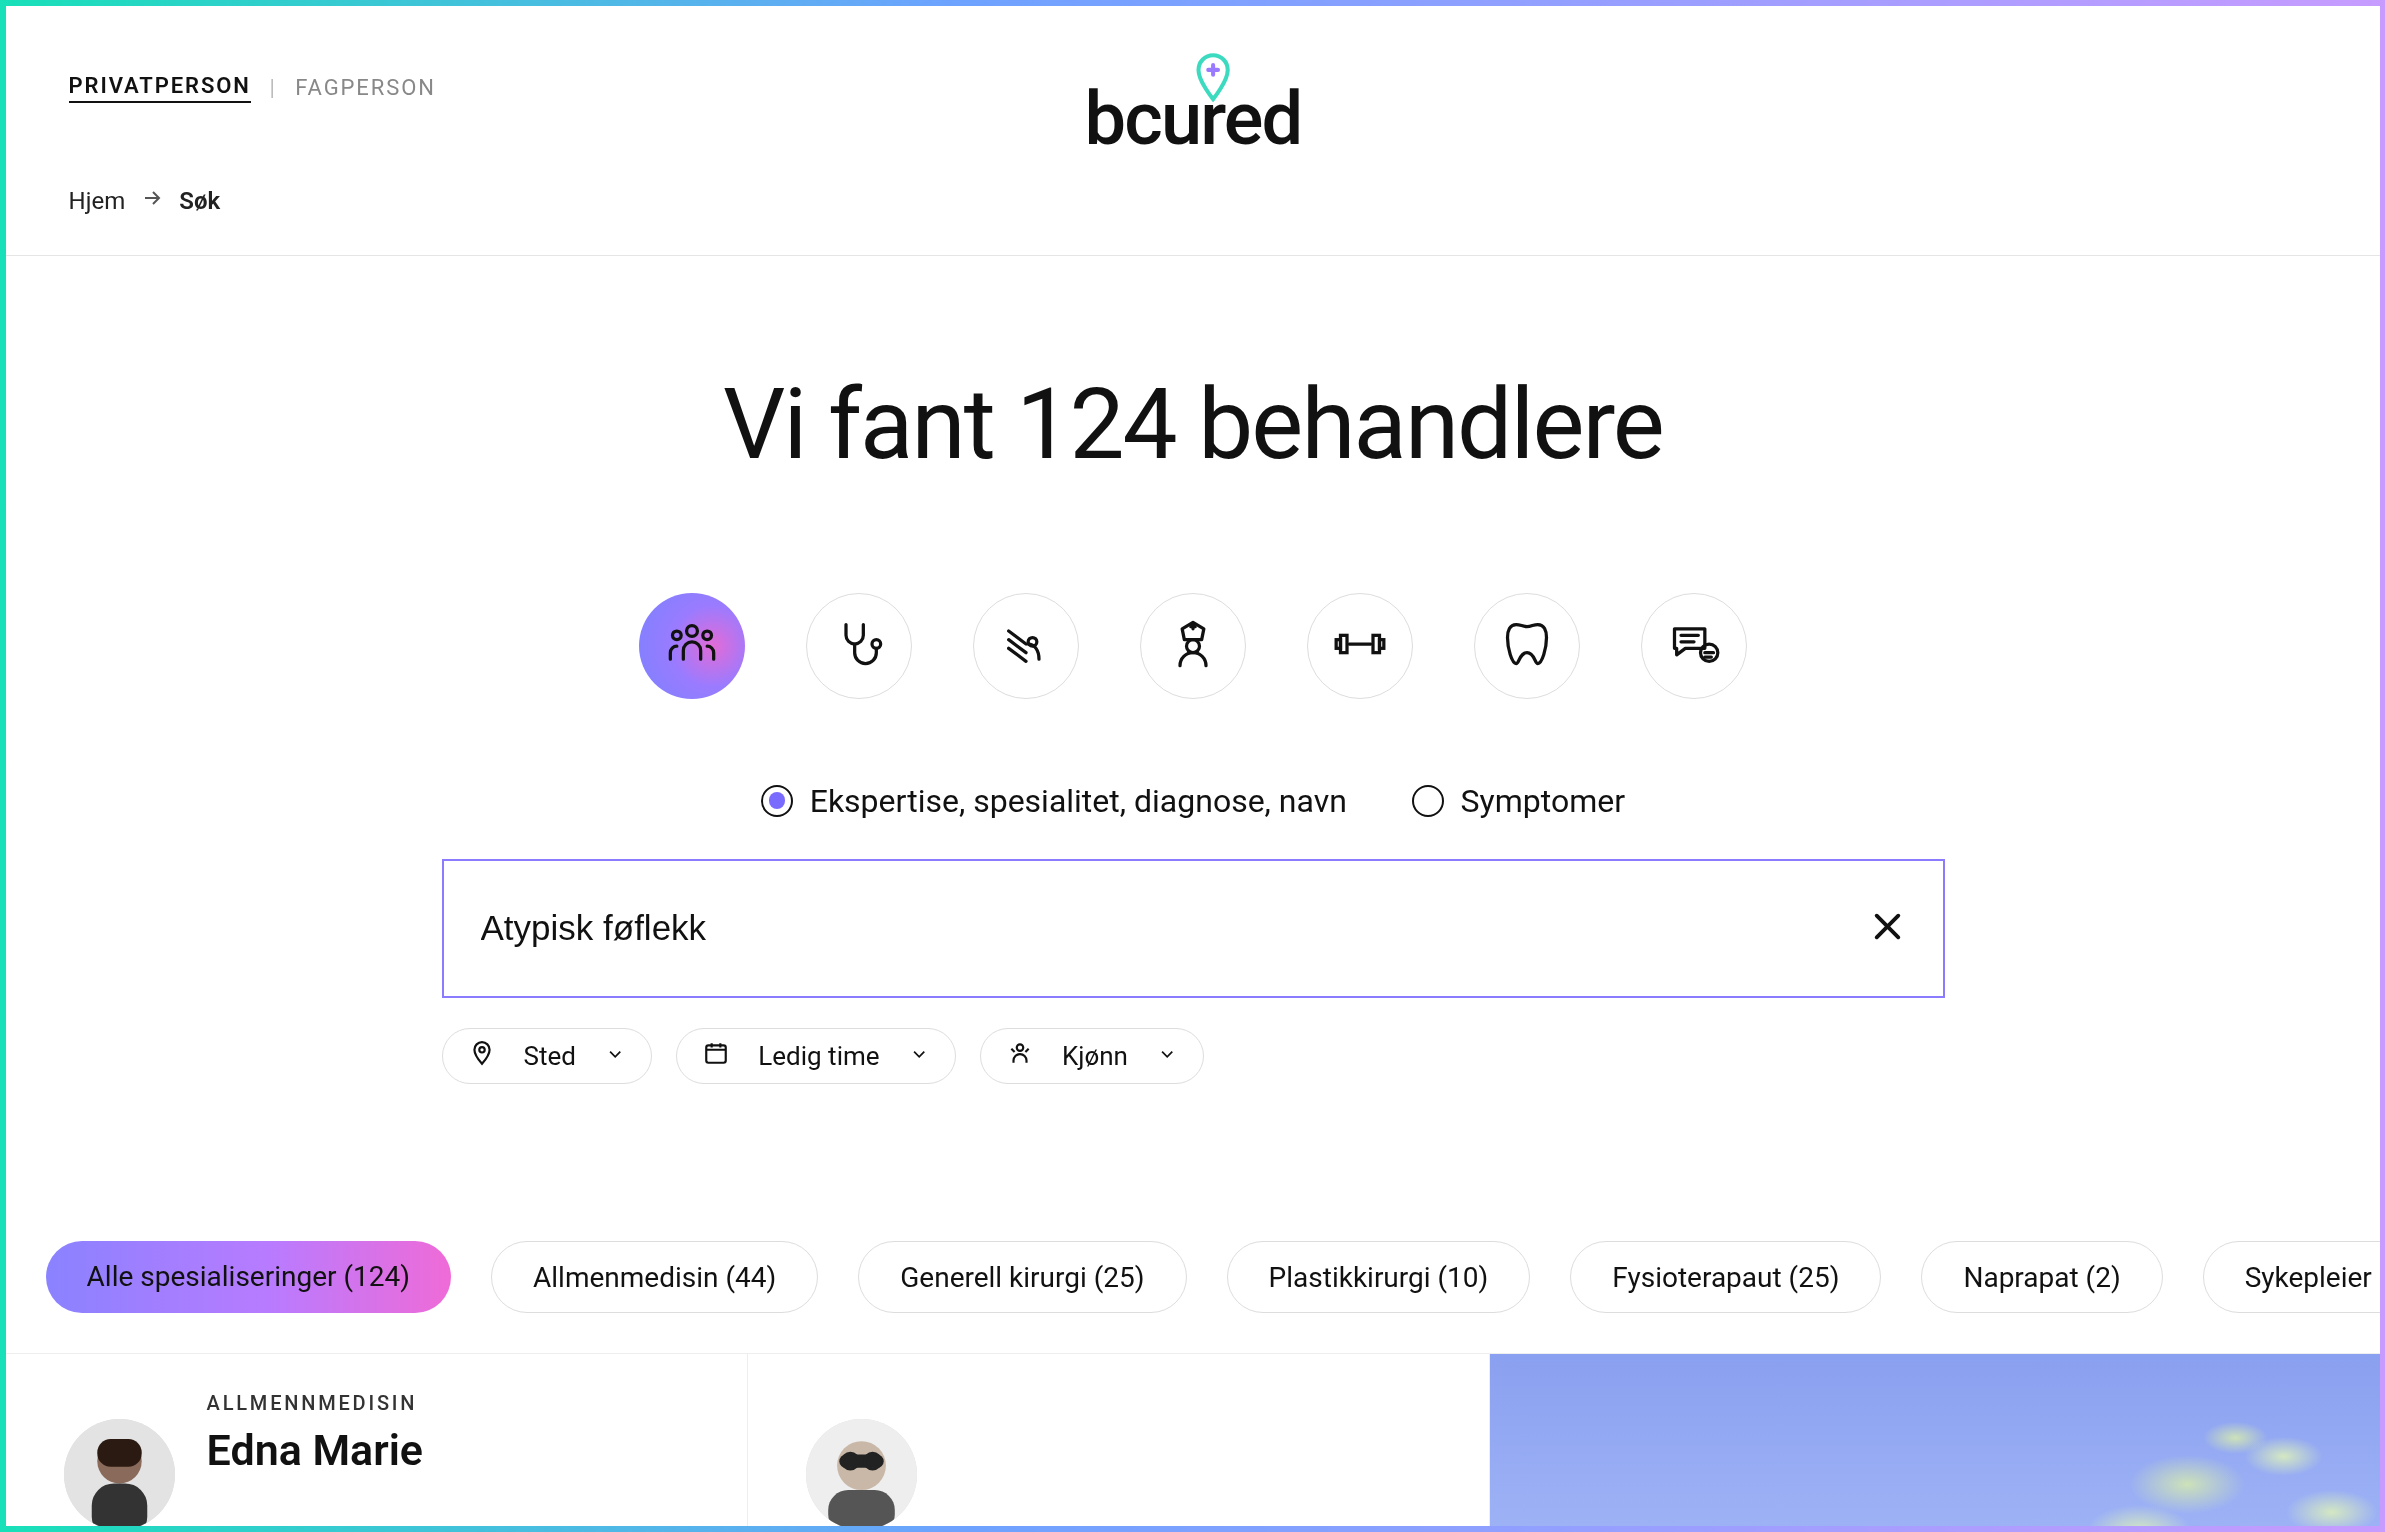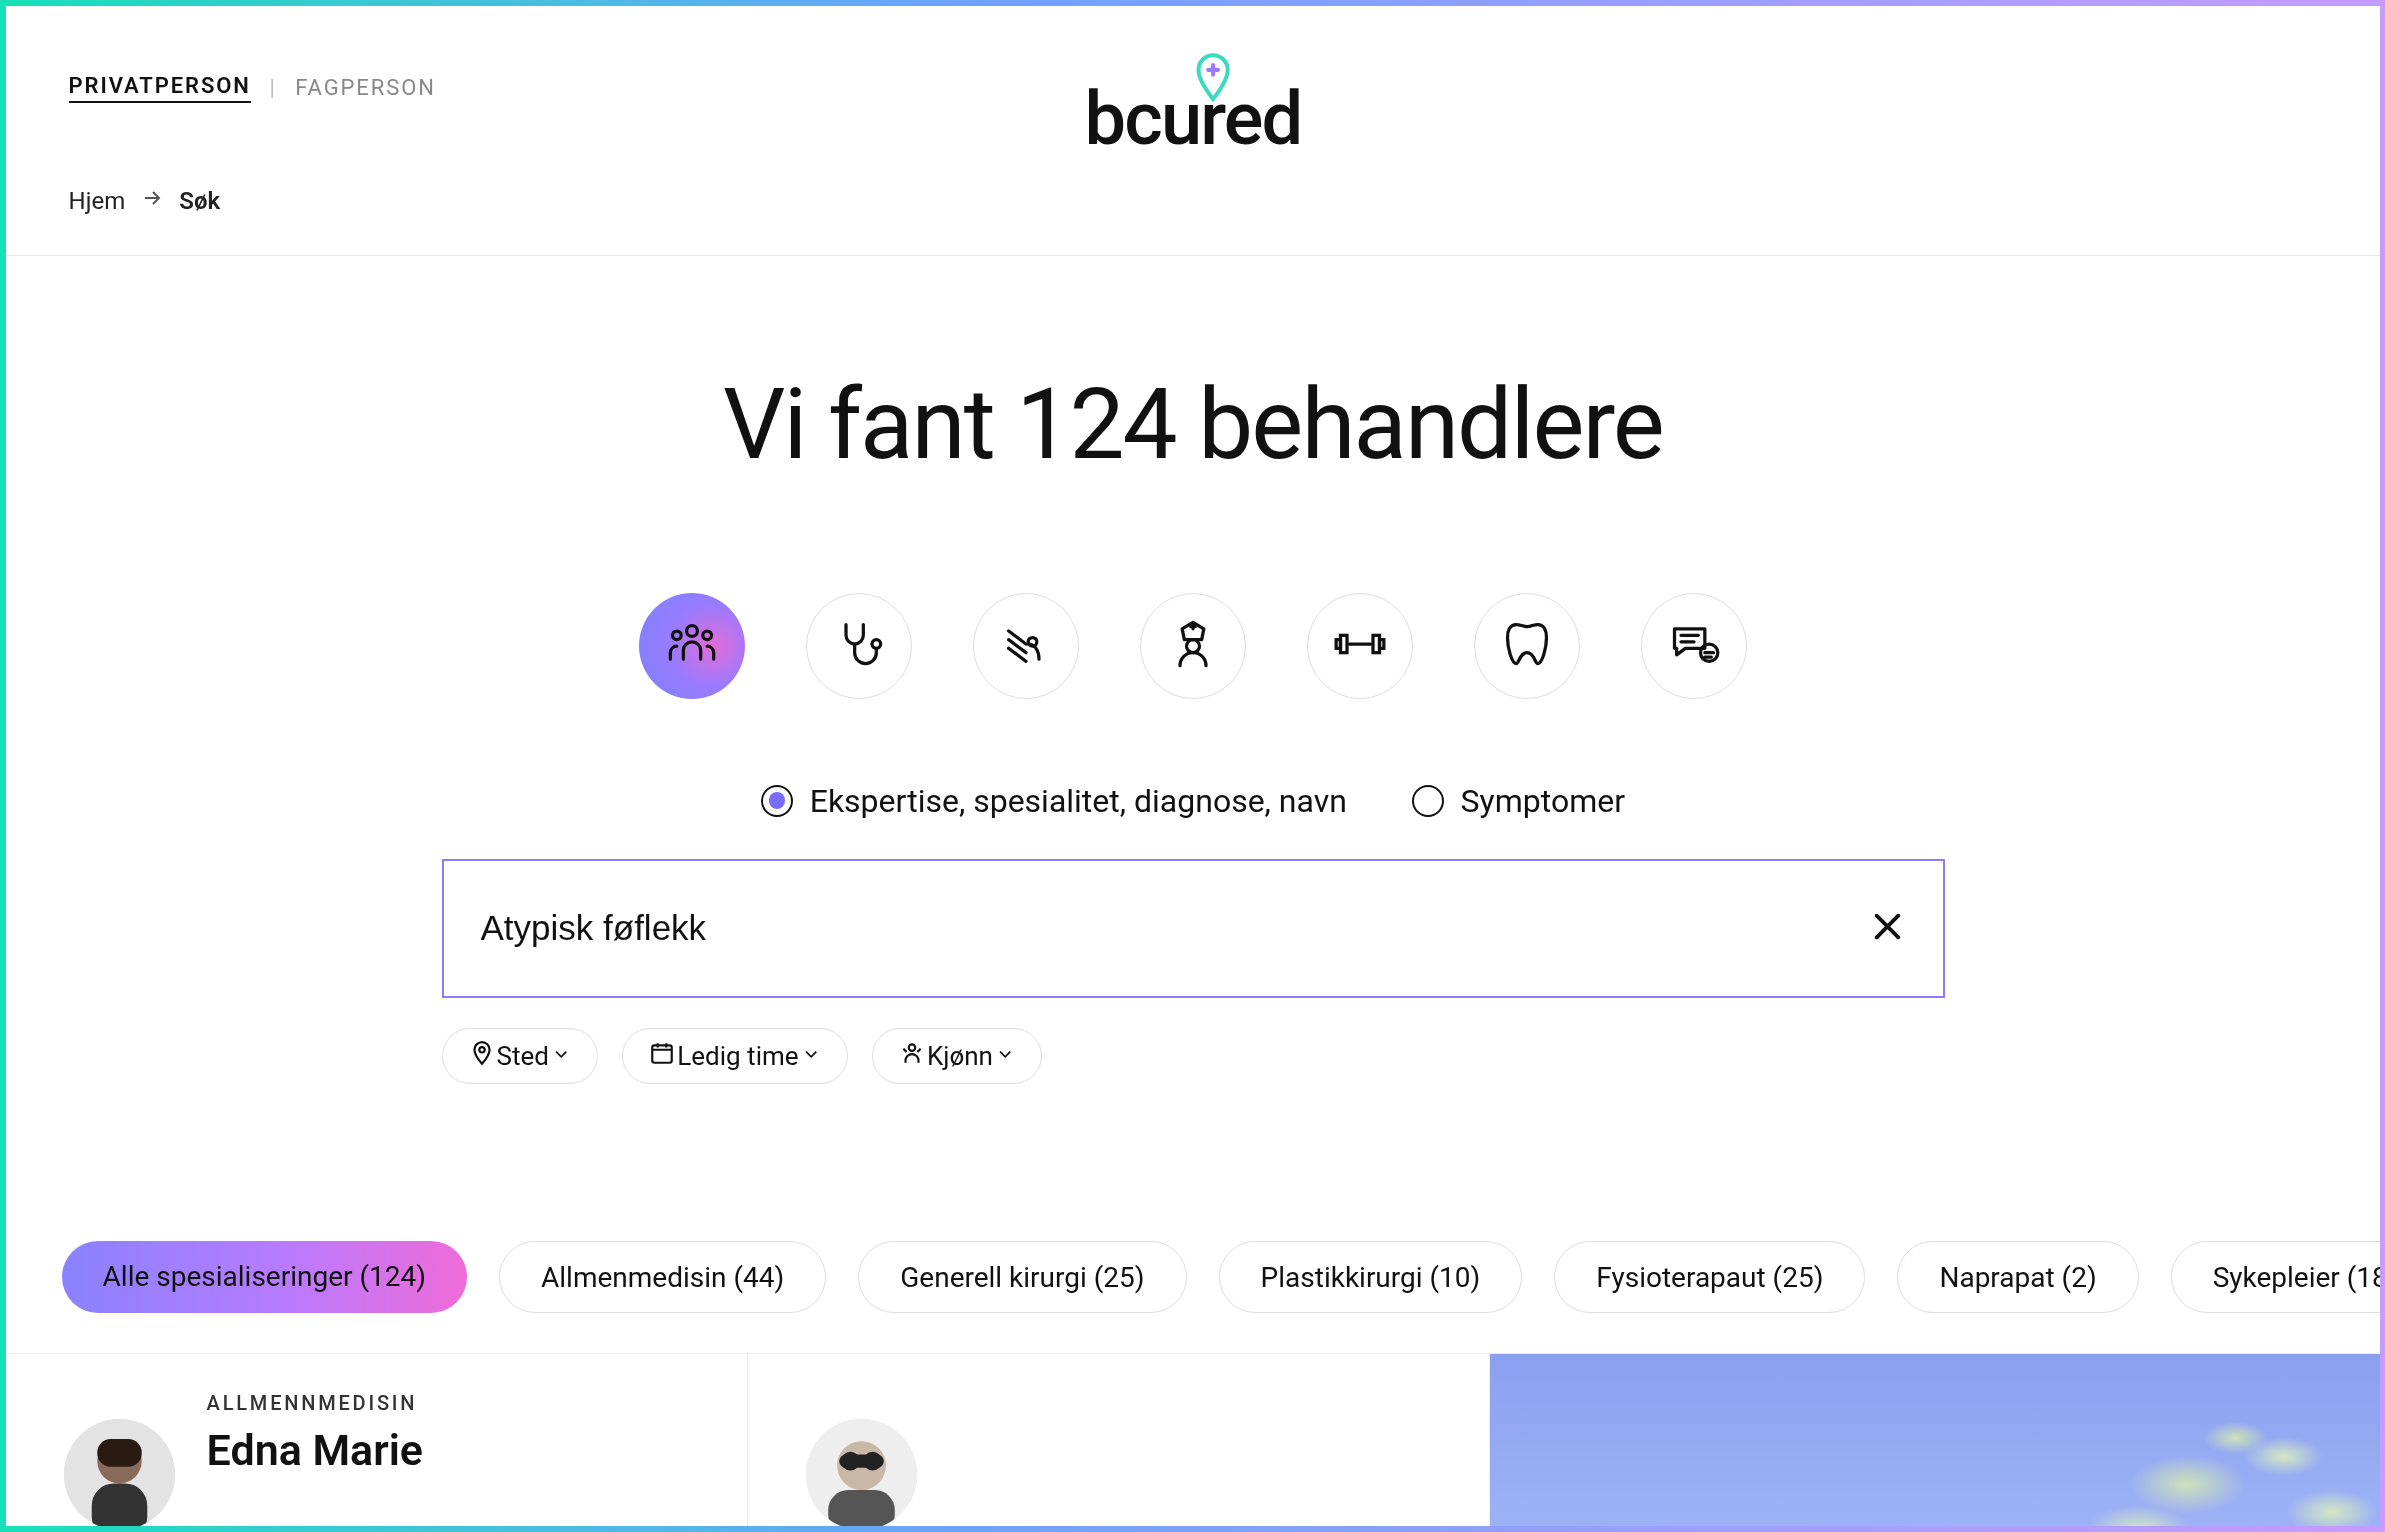--- a/index.html
+++ b/index.html
@@ -170,39 +170,39 @@
   
   .filter-row {
     margin: 30px auto 0;
     width: 1503px;
     display: flex;
     gap: 24px;
   }
   .filter-pill {
     display: flex;
     align-items: center;
-    gap: 2px;
+    gap: 29px;
     border: 1.9px solid #ddd;
     border-radius: 927px;
     padding: 11px 26px;
     font-size: 26px;
     cursor: pointer;
     background: #fff;
   }
   .filter-pill svg { width: 26px; height: 26px; stroke: #111; }
   .chev svg { width: 20.4px; height: 20.4px; stroke: #111; }
 
   
   .spec-row {
     position: absolute;
     bottom: 213px;
     width: 100%;
     display: flex;
-    gap: 32px;
-    padding: 0 56px;
+    gap: 40px;
+    padding: 0 40px;
   }
   .spec-chip {
     border: 1.9px solid #ddd;
     border-radius: 927px;
     padding: 18.6px 41px;
     font-size: 28px;
     cursor: pointer;
     background: #fff;
     white-space: nowrap;
   }

